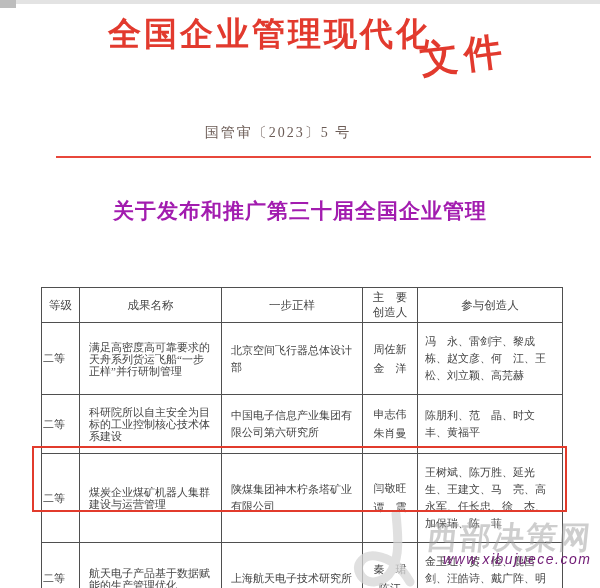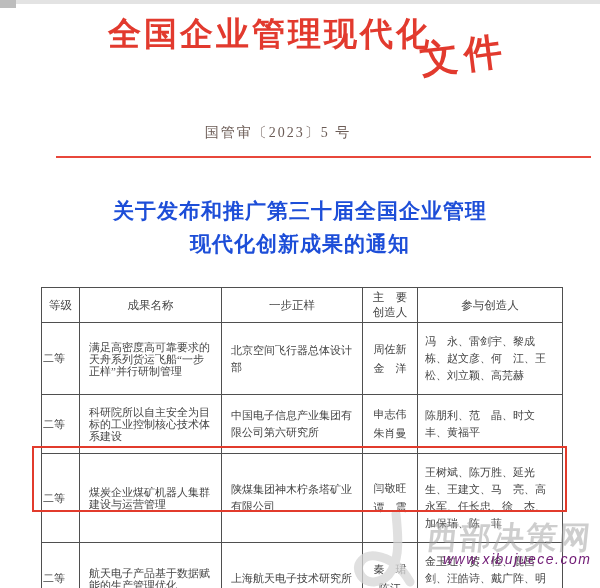--- a/index.html
+++ b/index.html
@@ -21,21 +21,21 @@
     transform:rotate(-7deg);white-space:nowrap;
   }
   .docnum{
     position:absolute;left:0;top:124px;width:556px;text-align:center;
     color:#6b5b55;font-size:14px;letter-spacing:2px;
   }
   .redline{position:absolute;left:56px;top:156px;width:535px;height:2px;background:#e8473b;}
 
   .title{
     position:absolute;left:0;top:195px;width:600px;text-align:center;
-    font-size:21px;font-weight:bold;color:#1d4ed8;line-height:33px;letter-spacing:1px;
+    font-size:21px;font-weight:bold;color:#a21caf;line-height:33px;letter-spacing:1px;
   }
 
   table.results{
     position:absolute;left:41px;top:287px;width:521px;
     border-collapse:collapse;table-layout:fixed;
     font-size:11px;color:#454545;
   }
   table.results th, table.results td{
     border:1px solid #4f4f4f;vertical-align:middle;
     font-weight:normal;overflow:hidden;
@@ -75,21 +75,20 @@
 </div>
 
 <div class="doctype">文件</div>
 
 <div class="docnum">国管审〔2023〕5 号</div>
 
 <div class="redline"></div>
 
 <div class="title">
   <div>关于发布和推广第三十届全国企业管理</div>
-  <div>现代化创新成果的通知</div>
 </div>
 
 <table class="results">
   <colgroup>
     <col style="width:38px">
       <col style="width:142px">
       <col style="width:141px">
       <col style="width:55px">
       <col style="width:145px">
   </colgroup>

